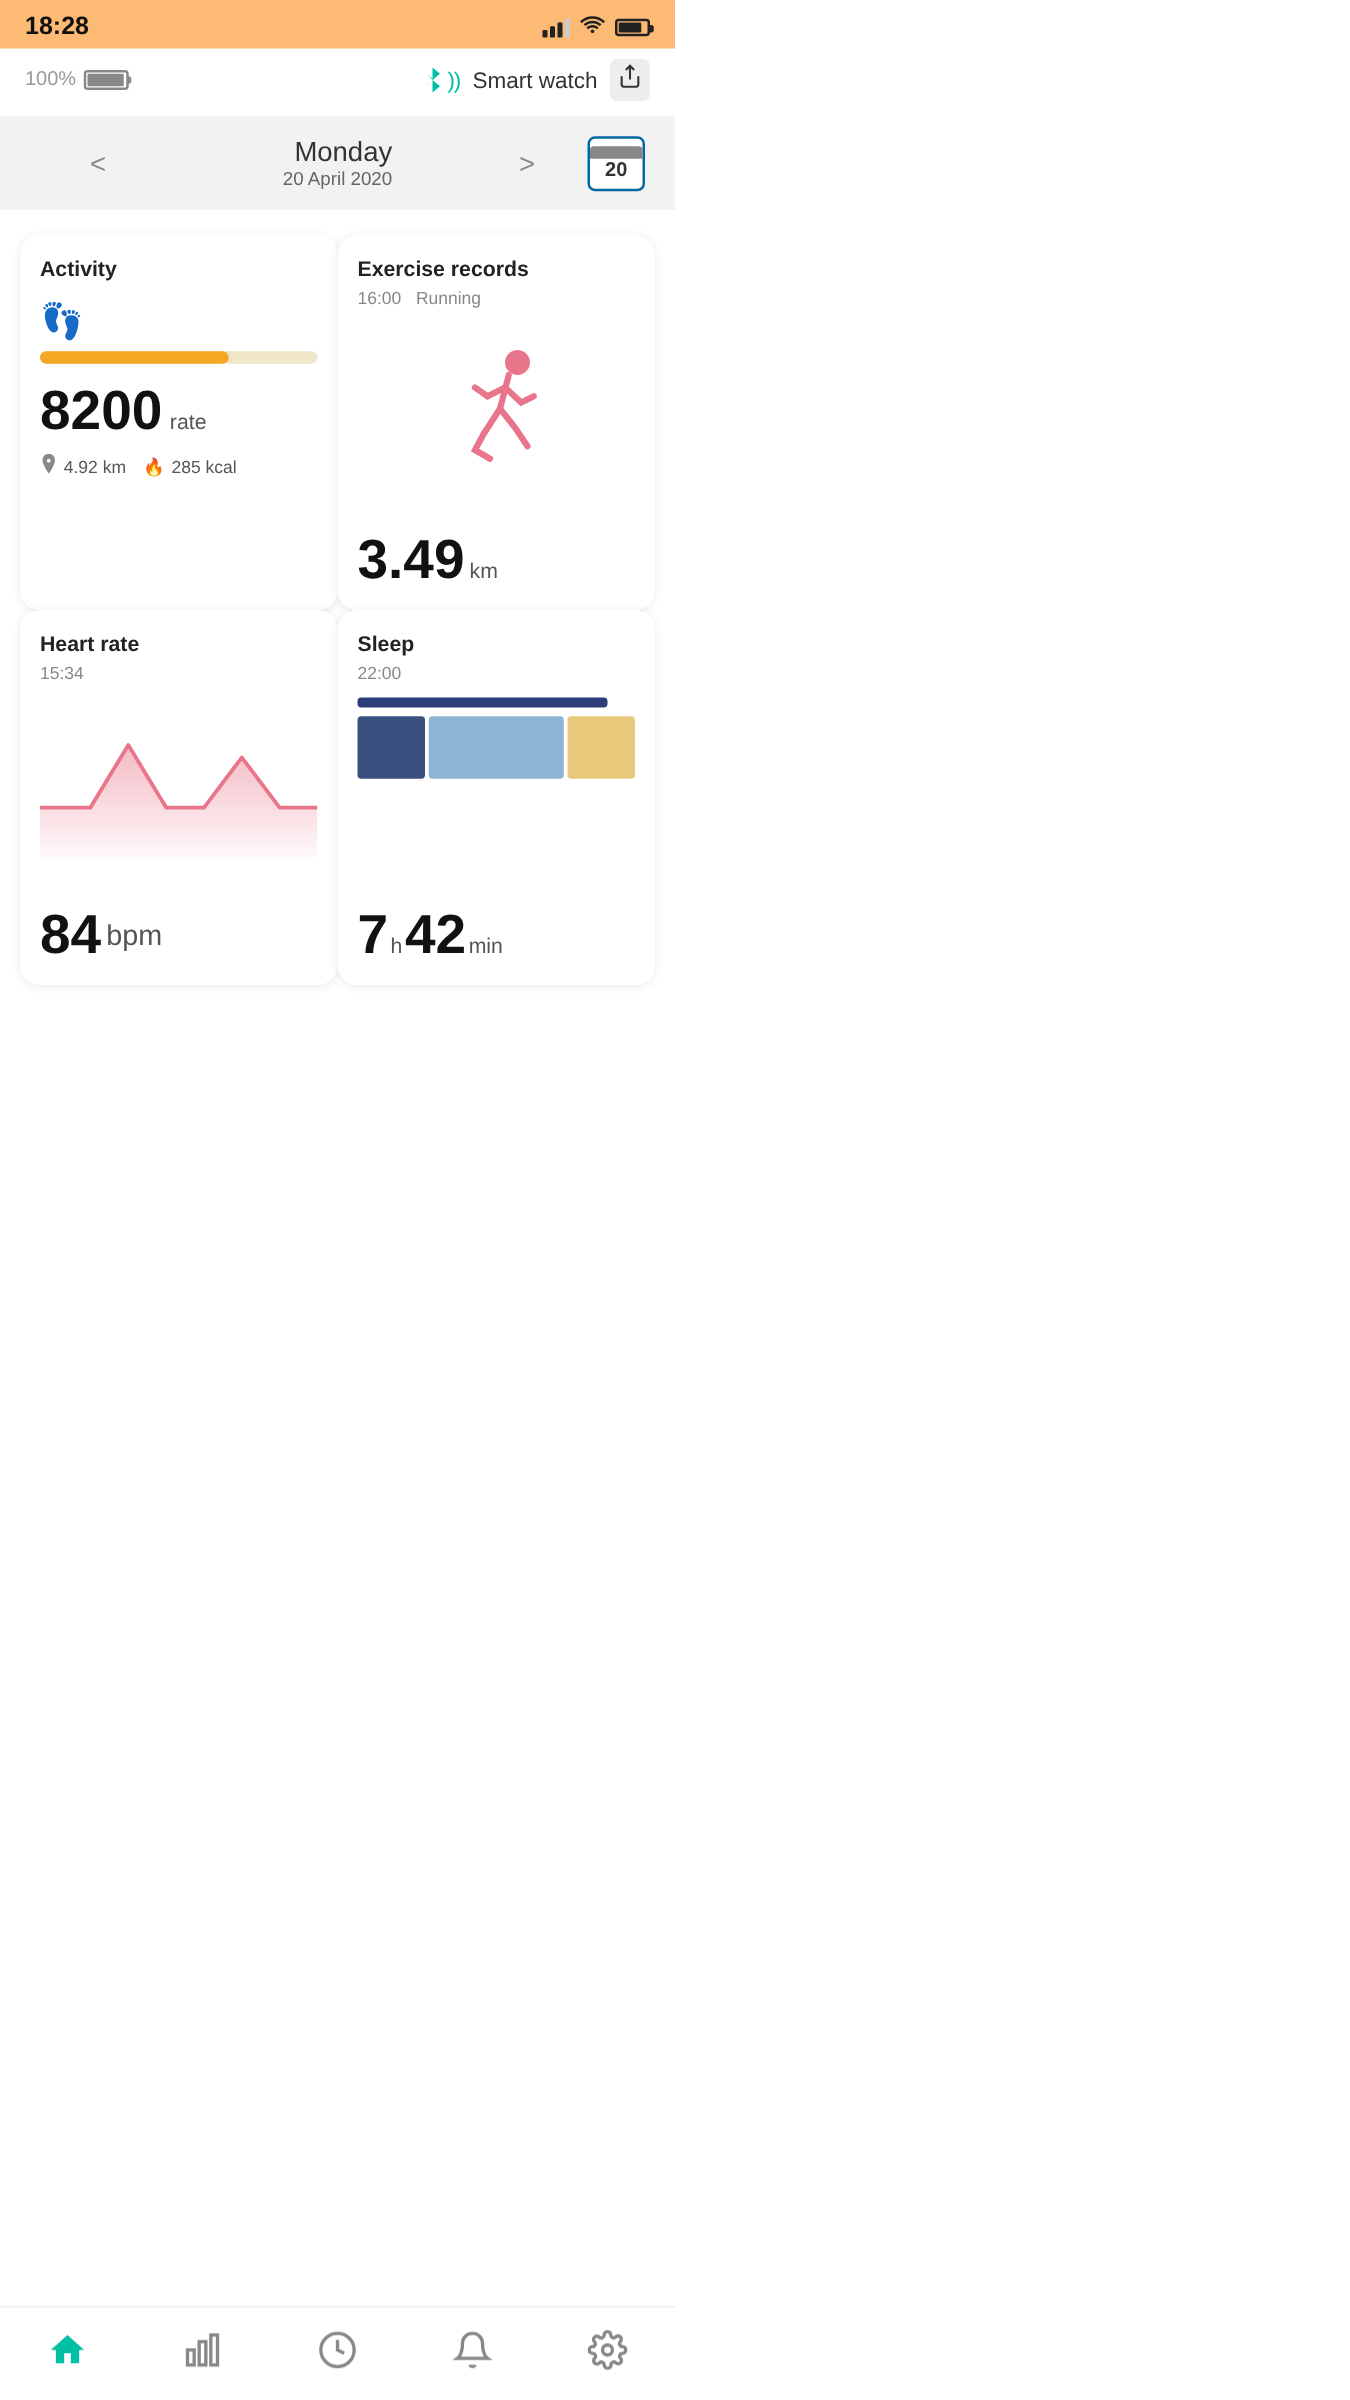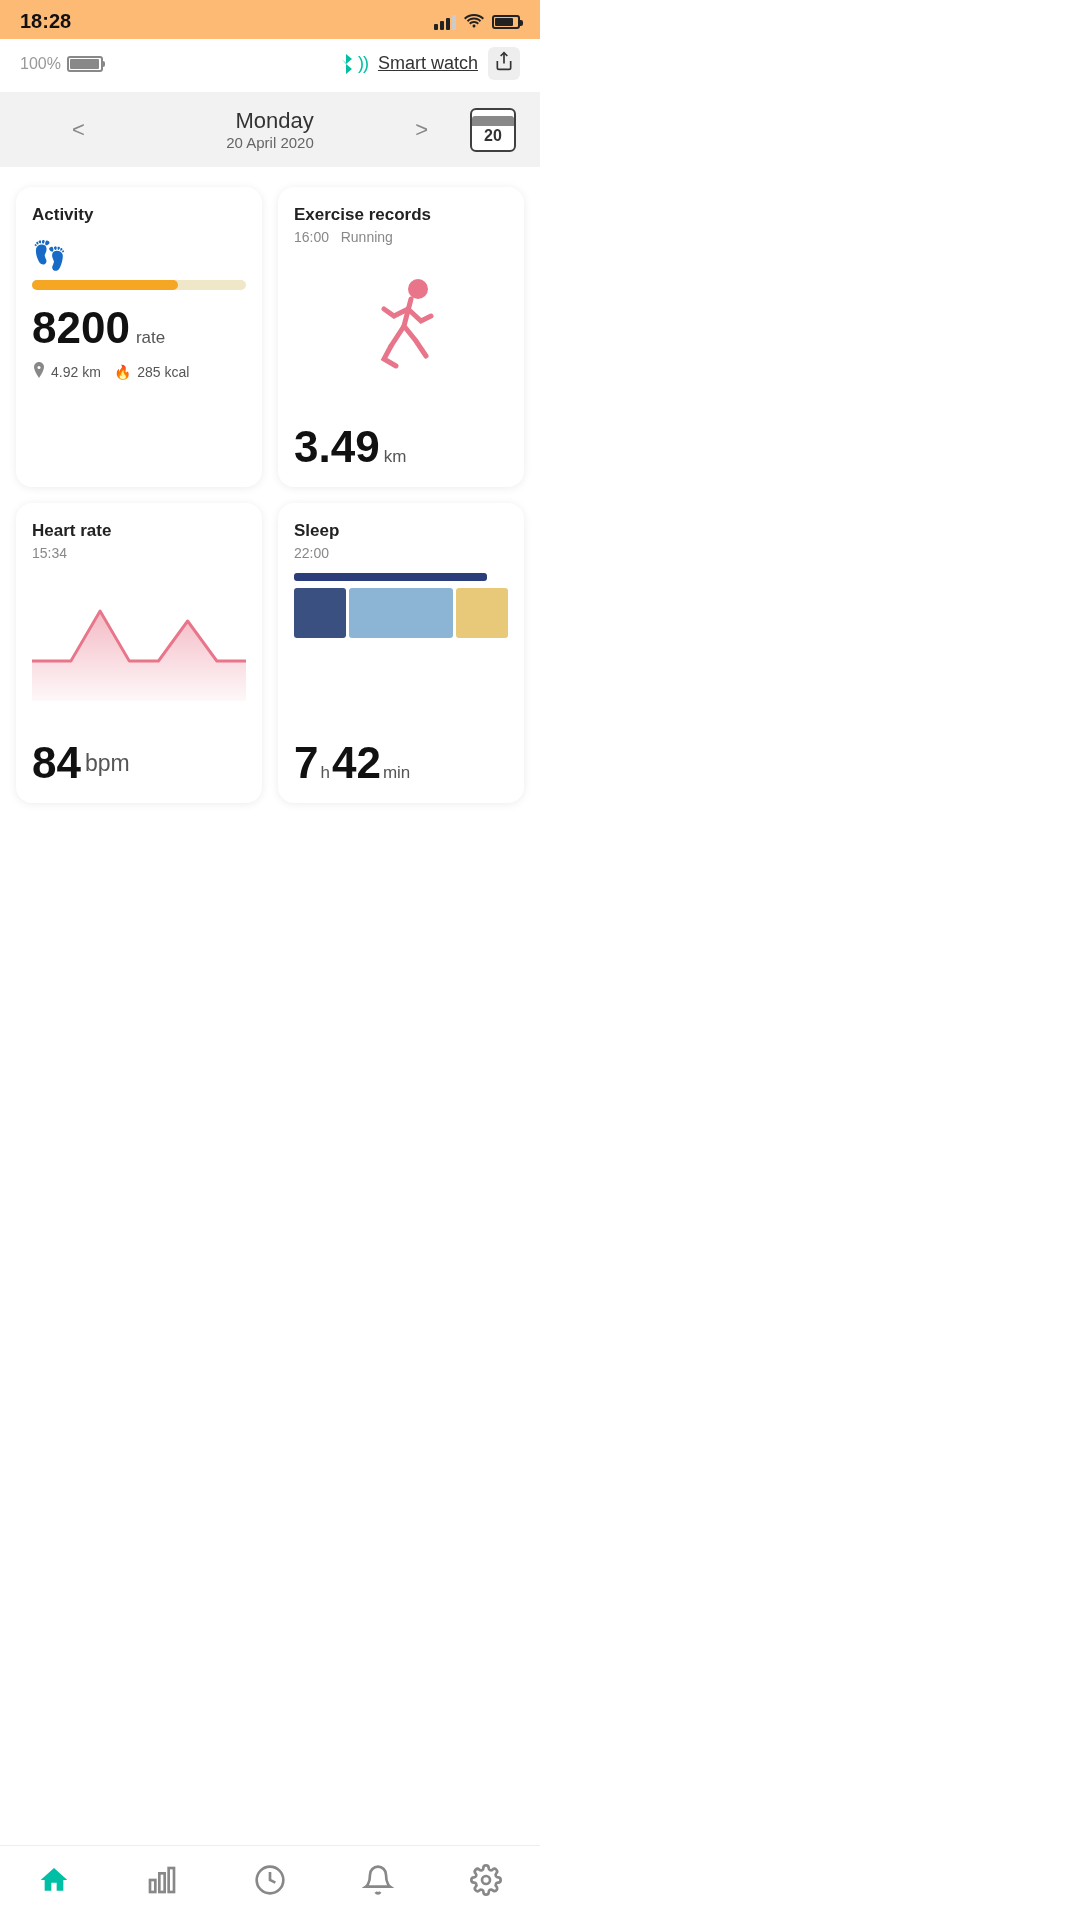--- a/index.html
+++ b/index.html
@@ -124,21 +124,20 @@
     .bt-icon {
       color: #00bfa5;
       font-size: 20px;
       display: flex;
       align-items: center;
       gap: 4px;
     }
     .device-name {
       font-size: 18px;
       color: #333;
-      text-decoration: underline;
     }
     .share-icon {
       font-size: 20px;
       color: #333;
       background: #eee;
       border-radius: 6px;
       padding: 4px 6px;
     }
 
     
@@ -167,21 +166,21 @@
       font-weight: 500;
       color: #333;
     }
     .date-nav-full {
       font-size: 15px;
       color: #666;
     }
     .calendar-icon-container {
       position: absolute;
       right: 24px;
-      border: 2px solid #404040;
+      border: 2px solid #0369a1;
       border-radius: 6px;
       width: 46px;
       height: 44px;
       display: flex;
       flex-direction: column;
       align-items: center;
       justify-content: center;
       background: #fff;
     }
     .calendar-top-bar {
@@ -198,21 +197,20 @@
       font-weight: 700;
       color: #333;
       line-height: 1;
       margin-top: 2px;
     }
 
     
     .cards-grid {
       display: grid;
       grid-template-columns: 1fr 1fr;
-      gap: 16px;
       padding: 20px 16px;
     }
     .card {
       background: #fff;
       border-radius: 16px;
       padding: 18px 16px;
       box-shadow: 0 1px 8px rgba(0,0,0,0.08);
       min-height: 300px;
       display: flex;
       flex-direction: column;

